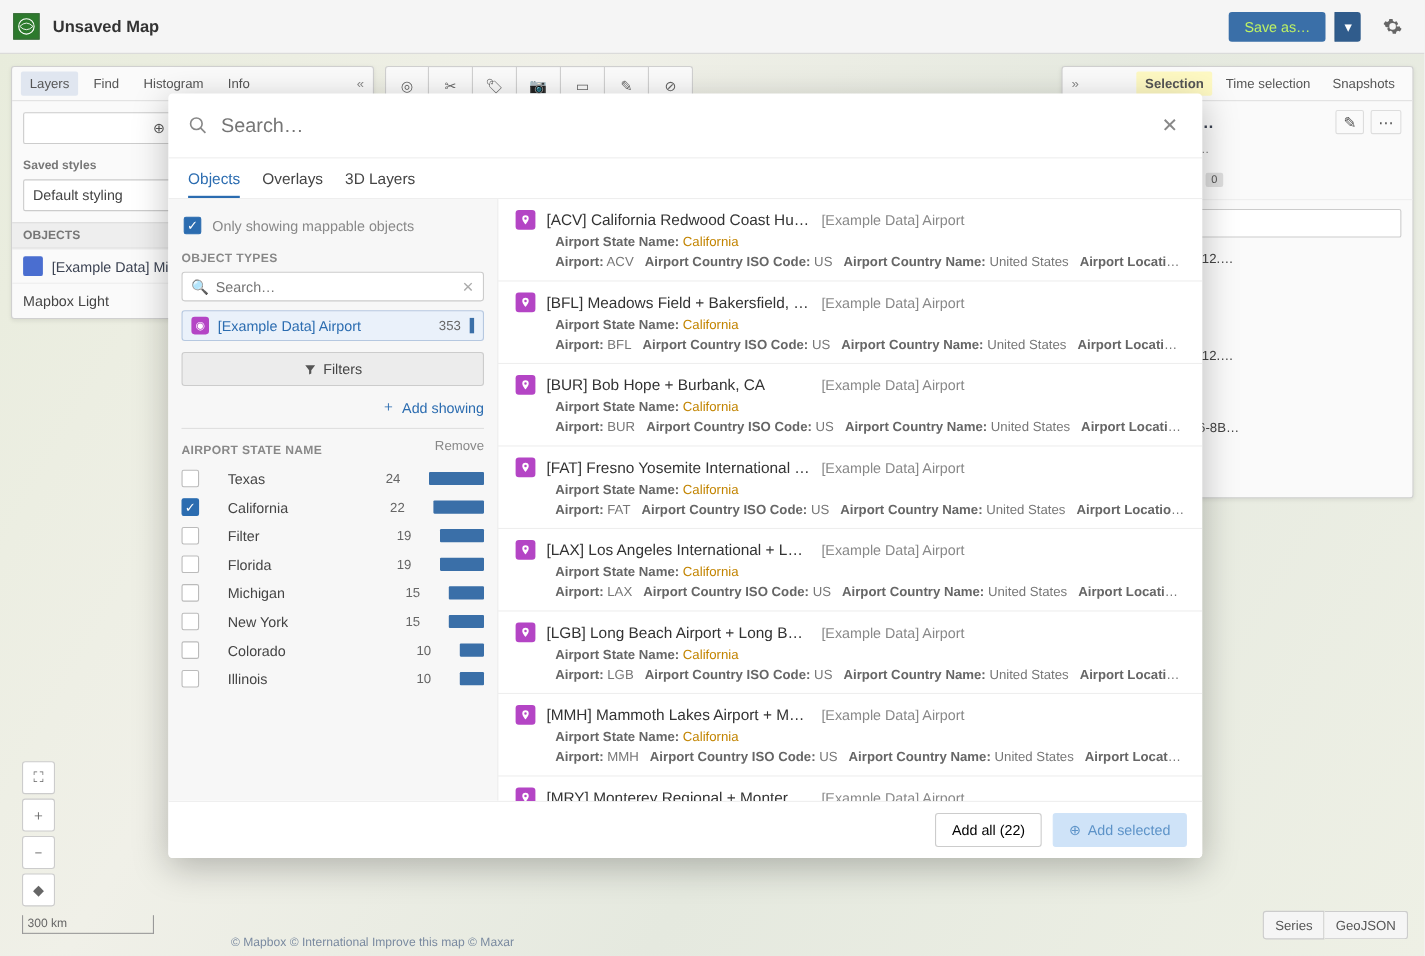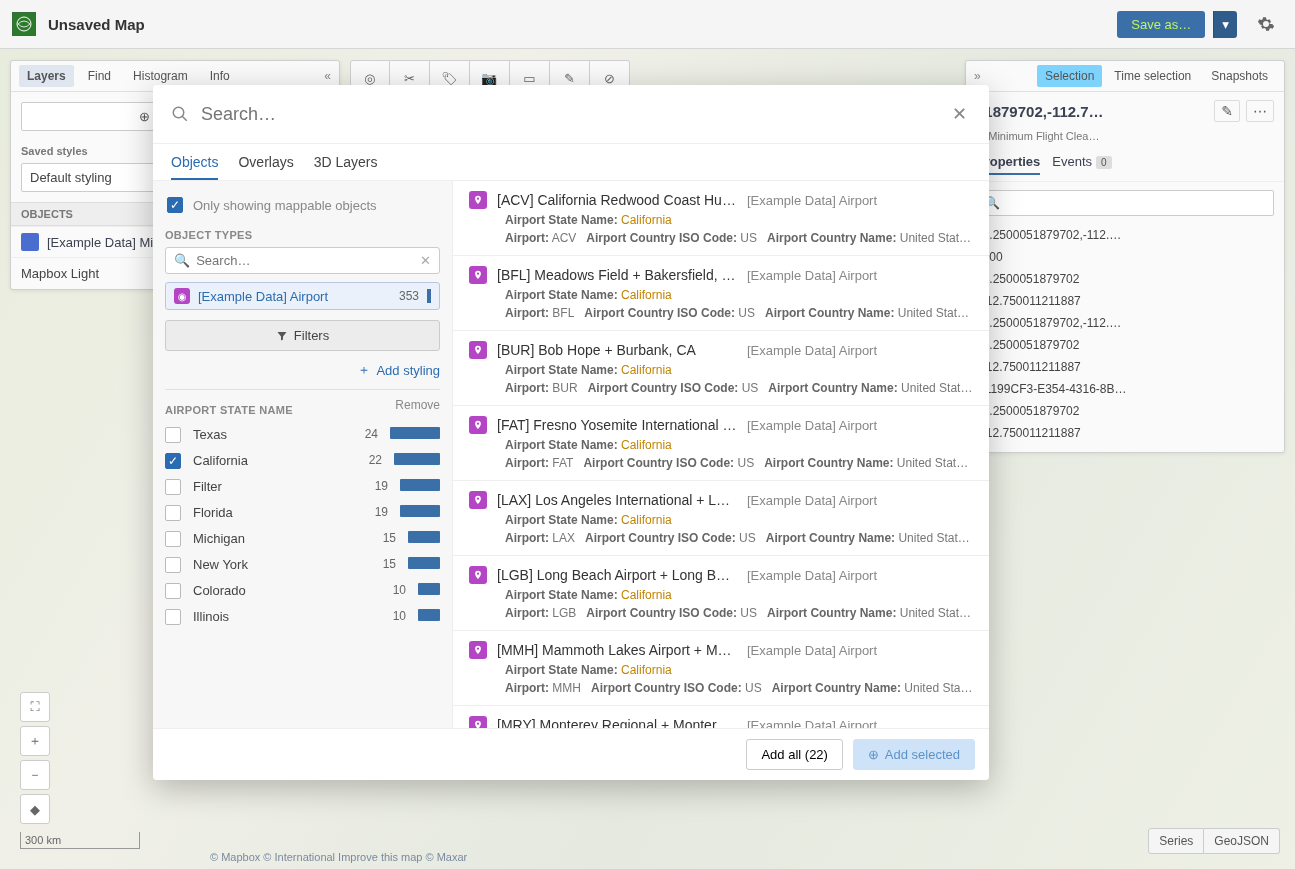--- a/index.html
+++ b/index.html
@@ -14,60 +14,60 @@
 .save-caret { background:#305c8c; color:#fff; padding:6px 8px; border:none; border-left:1px solid #2a4f78; border-radius:0 3px 3px 0; margin-left:-4px;}
 .gear-btn { background:none; border:none; color:#555; font-size:18px; padding:4px 8px; cursor:pointer;}
 
 
 .map-bg { position: absolute; top: 49px; left: 0; right: 0; bottom: 0; background: linear-gradient(120deg, #e8ecdc 0%, #f0f0e8 30%, #e5e9df 60%, #eef0e5 100%); }
 
 
 .left-panel { position: absolute; top: 60px; left: 10px; width: 330px; background: #fafafa; border: 1px solid #d0d0d0; border-radius: 3px; box-shadow: 0 1px 4px rgba(0,0,0,0.08); }
 .left-tabs { display: flex; align-items: center; border-bottom: 1px solid #e0e0e0; padding: 4px 8px; gap: 6px; font-size: 12px; }
 .left-tabs .tab { padding: 4px 8px; color: #555; cursor:pointer; }
-.left-tabs .tab.active { background:#e0e6f0; border-radius:2px;font-weight:bold; }
+.left-tabs .tab.active { background:#e0e6f0; border-radius:2px; }
 .collapse-btn { margin-left: auto; color:#888; cursor:pointer; }
 .add-layer-btn { margin: 10px 10px 8px; padding: 6px; border: 1px solid #ccc; background: #fff; border-radius: 2px; display:flex; justify-content:center; gap:6px; color:#555; }
 .section-label { padding: 6px 10px 2px; font-size: 11px; color: #777; font-weight:600; }
 .styling-select { margin: 4px 10px 10px; padding: 6px 8px; border:1px solid #ccc; background:#fff; border-radius:2px; color:#444; }
 .obj-row { display:flex; align-items:center; gap:8px; padding:6px 10px; border-top:1px solid #eee; }
 .obj-icon { width:18px; height:18px; background:#4a6ed0; border-radius:2px; }
 .basemap-row { padding:8px 10px; border-top:1px solid #eee; color:#444; }
 
 
 .map-toolbar { position:absolute; top:60px; left:350px; display:flex; gap:0; }
 .map-toolbar .ticon { width:40px; height:36px; border:1px solid #d0d0d0; border-left:none; background:#fafafa; display:flex; align-items:center; justify-content:center; color:#666; }
 .map-toolbar .ticon:first-child { border-left:1px solid #d0d0d0; border-radius:3px 0 0 3px;}
 .map-toolbar .ticon:last-child { border-radius:0 3px 3px 0;}
 
 
 .right-panel { position:absolute; top:60px; right:10px; width:320px; background:#fafafa; border:1px solid #d0d0d0; border-radius:3px; box-shadow:0 1px 4px rgba(0,0,0,0.08); padding-bottom:8px;}
 .right-tabs { display:flex; align-items:center; gap:4px; padding:4px 8px; border-bottom:1px solid #e0e0e0; font-size:12px; }
 .right-tabs .tab { padding:4px 8px; color:#555; cursor:pointer; }
-.right-tabs .tab.active { background:#7dd3fc; border-radius:2px; }
+.right-tabs .tab.active { background:#fef9c3; border-radius:2px;font-weight:bold; }
 .right-tabs .expand { margin-right:auto; color:#888; cursor:pointer; }
 .sel-title-row { display:flex; align-items:center; gap:6px; padding:8px 10px; }
 .sel-title { font-weight:700; font-size:15px; white-space:nowrap; overflow:hidden; text-overflow:ellipsis; flex:1; }
 .sel-sub { font-size:11px; color:#777; padding:0 10px 6px; white-space:nowrap; overflow:hidden; text-overflow:ellipsis; }
 .prop-tabs { display:flex; gap:12px; padding:6px 10px; border-bottom:1px solid #eee; font-size:13px;}
 .prop-tabs .ptab.active { font-weight:600; border-bottom:2px solid #3a6fa8; padding-bottom:4px;}
 .prop-tabs .badge { background:#ddd; color:#555; font-size:10px; padding:1px 5px; border-radius:2px; margin-left:4px;}
 .prop-search { margin:8px 10px; border:1px solid #ccc; background:#fff; border-radius:2px; padding:5px 8px; font-size:12px; display:flex; align-items:center; gap:6px; color:#888;}
 .prop-row { padding:4px 10px; font-size:12px; color:#444; white-space:nowrap; overflow:hidden; text-overflow:ellipsis;}
 
 
 .map-ctrls { position:absolute; left:20px; bottom:20px; display:flex; flex-direction:column; gap:4px; }
 .map-ctrls .mc { width:30px; height:30px; border:1px solid #ccc; background:#fff; border-radius:3px; display:flex; align-items:center; justify-content:center; color:#666; }
 .scale { font-size:11px; color:#666; margin-top:4px; width:120px; border:1px solid #999; border-top:none; padding:2px 4px;}
 .attrib { position:absolute; bottom:6px; left:210px; font-size:11px; color:#7a8aa0;}
 .bottom-right { position:absolute; bottom:15px; right:15px; display:flex; gap:0;}
 .bottom-right .br { padding:5px 10px; border:1px solid #ccc; background:#f5f5f5; font-size:12px; color:#555; }
 .bottom-right .br:first-child{border-radius:3px 0 0 3px;}
 .bottom-right .br:last-child{border-radius:0 3px 3px 0; border-left:none;}
-.modal { position:absolute; top:85px; left:153px; width:836px; height:695px; background:#fff; border-radius:4px; box-shadow:0 8px 32px rgba(0,0,0,0.25); display:flex; flex-direction:column; overflow:hidden;}
+.modal { position:absolute; top:85px; left:153px; width:940px; height:695px; background:#fff; border-radius:4px; box-shadow:0 8px 32px rgba(0,0,0,0.25); display:flex; flex-direction:column; overflow:hidden;}
 .modal-search-row { display:flex; align-items:center; padding:14px 18px; gap:12px; border-bottom:1px solid #eee;}
 .modal-search-row .sicon { color:#888; font-size:18px;}
 .modal-search-input { border:none; outline:none; font-size:18px; color:#888; flex:1;}
 .modal-close { color:#888; font-size:18px; cursor:pointer; background:none; border:none; padding:4px;}
 .modal-tabs { display:flex; gap:20px; padding:0 18px; border-bottom:1px solid #eee; font-size:14px;}
 .modal-tabs .mtab { padding:10px 0 8px; color:#444; cursor:pointer;}
 .modal-tabs .mtab.active { color:#2b6cb0; border-bottom:2px solid #2b6cb0; font-weight:500;}
 .modal-body { flex:1; display:flex; overflow:hidden;}
 
 .sidebar { width:300px; border-right:1px solid #eee; background:#f7f7f7; overflow-y:auto; padding:10px 12px 10px 12px; position:relative;}
@@ -84,21 +84,21 @@
 .ot-name { color:#2b6cb0; flex:1;}
 .ot-count { color:#666; font-size:12px;}
 .ot-bar { width:4px; height:14px; background:#3a6fa8;}
 
 .filters-btn { margin-top:10px; width:100%; padding:7px; border:1px solid #ccc; background:#ececec; border-radius:3px; display:flex; align-items:center; justify-content:center; gap:6px; color:#444; font-size:13px;}
 .add-filter { display:flex; justify-content:flex-end; align-items:center; gap:6px; color:#2b6cb0; margin:10px 0; font-size:13px; cursor:pointer;}
 .divider { height:1px; background:#e0e0e0; margin:8px 0;}
 .filter-head { display:flex; justify-content:space-between; align-items:flex-start; }
 .filter-head .remove { color:#888; font-size:12px; cursor:pointer;}
 .filter-search { display:flex; align-items:center; gap:6px; border:1px solid #ccc; background:#fff; border-radius:3px; padding:5px 8px; margin:8px 0 10px; color:#888;}
-.facet-row { display:flex; align-items:flex-start; gap:12px; padding:5px 0;}
+.facet-row { display:flex; align-items:center; gap:26px; padding:5px 0;}
 .facet-row .fname { flex:1; font-size:13px; color:#444;}
 .facet-row .fcount { font-size:12px; color:#666; width:24px; text-align:right;}
 .facet-row .fbar { height:12px; background:#3a6fa8; border-radius:1px;}
 
 .results { flex:1; overflow-y:auto; position:relative;}
 .results::-webkit-scrollbar{width:10px;} .results::-webkit-scrollbar-thumb{background:#ccc; border-radius:5px;}
 .result { padding:10px 16px; border-bottom:1px solid #eee;}
 .r-head { display:flex; align-items:center; gap:10px;}
 .r-pin { width:18px; height:18px; background:#b445c5; border-radius:3px; display:flex; align-items:center; justify-content:center; color:#fff;}
 .r-title { font-size:14px; color:#333; flex:0 0 240px; white-space:nowrap; overflow:hidden; text-overflow:ellipsis; font-weight:500;}
@@ -252,21 +252,21 @@
         <span class="ot-bar"></span>
       </div>
       <button class="filters-btn">
         <svg width="12" height="12" viewBox="0 0 24 24" fill="#555">
             <path d="M3 4h18l-7 9v6l-4 2v-8z"></path>
           </svg>
         <span>Filters</span>
       </button>
       <div class="add-filter">
         <span>＋</span>
-        <span>Add styling</span>
+        <span>Add showing</span>
       </div>
       <div class="divider"></div>
       <div class="filter-head">
         <span class="subhead">AIRPORT STATE NAME</span>
         <span class="remove">Remove</span>
       </div>
       <div id="facet-list">
           <div class="facet-row">
     <span class="chk "></span>
     <span class="fname">Texas</span>

